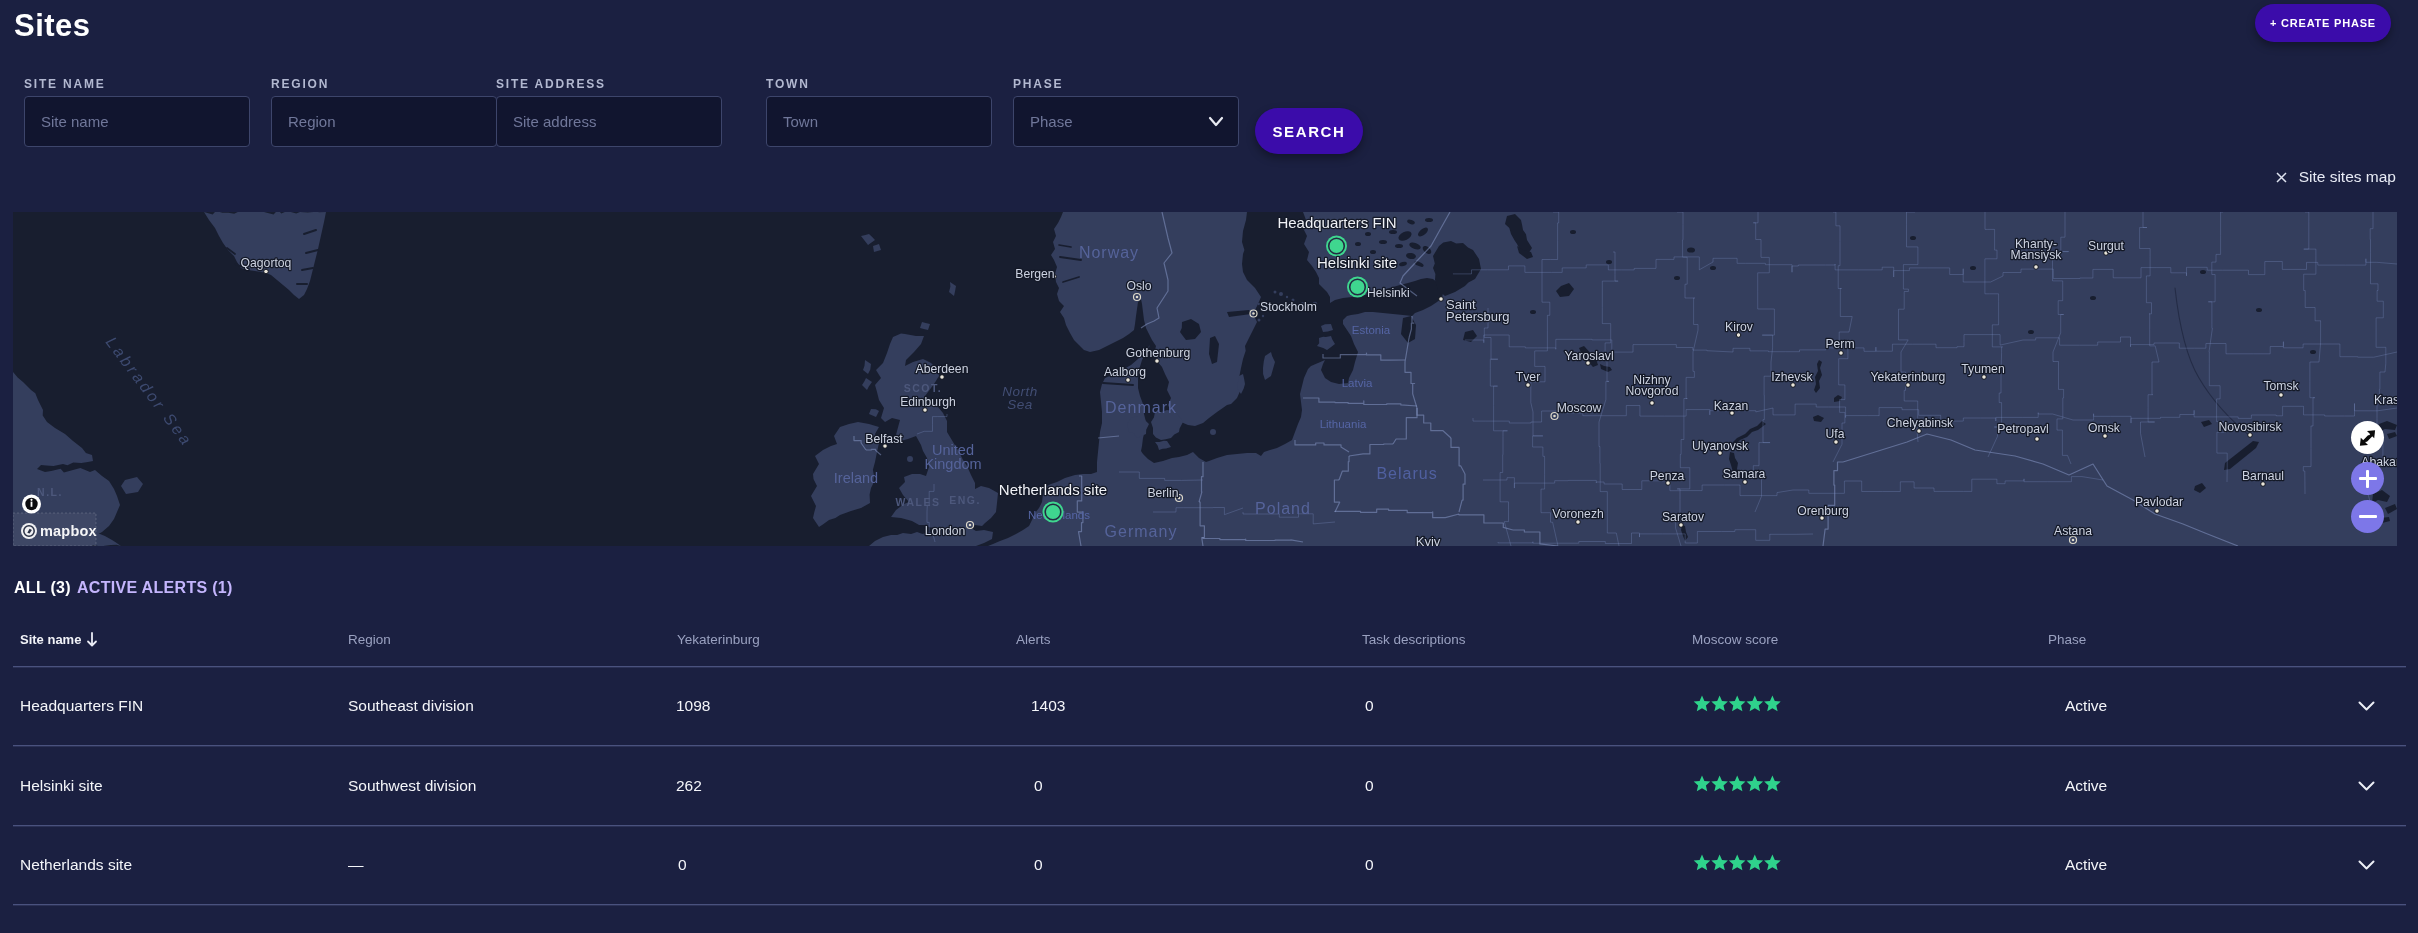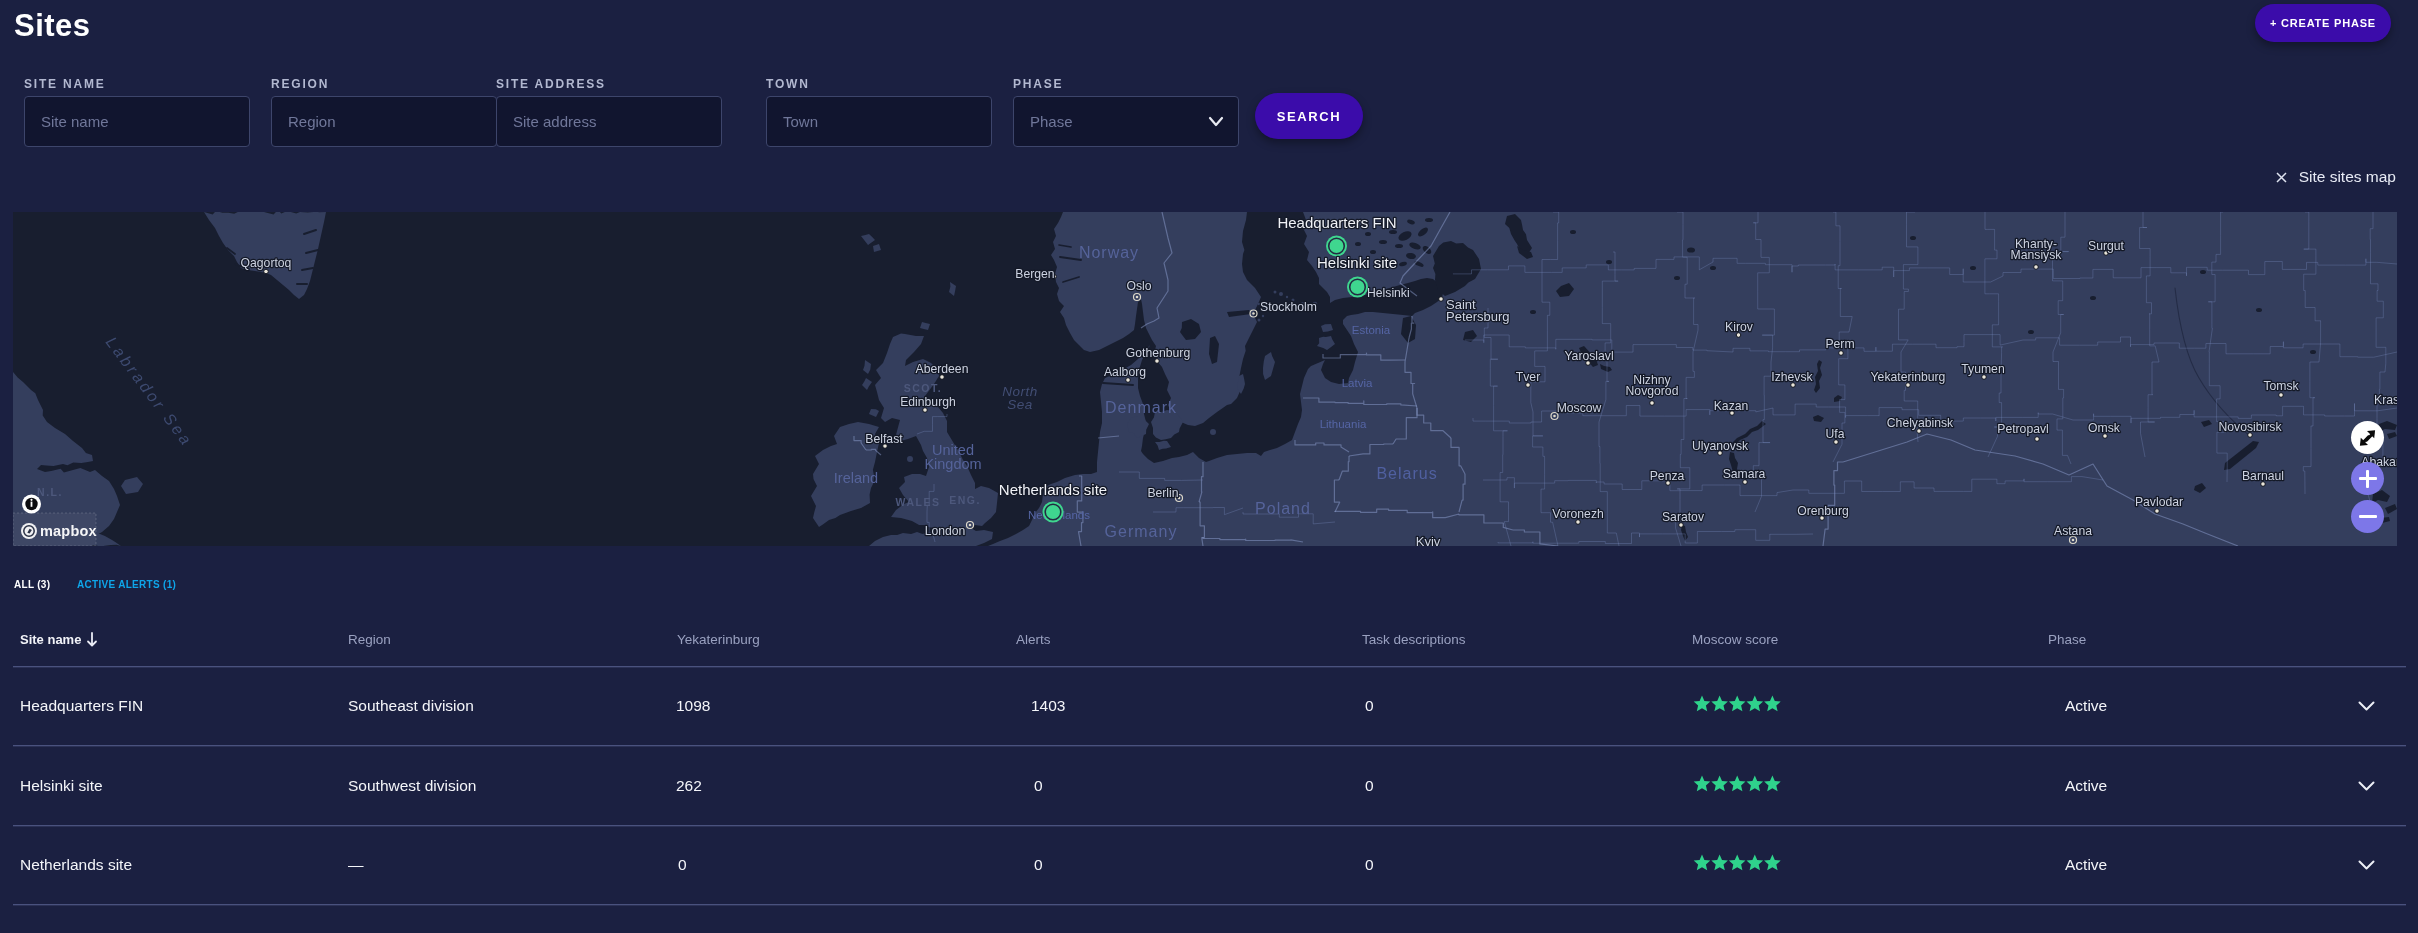--- a/index.html
+++ b/index.html
@@ -20,36 +20,36 @@
   .field { position:absolute; top:77px; }
   .field label { display:block; font-size:12px; font-weight:700; letter-spacing:1.8px; color:#b2b8d0; }
   .field .inp {
     margin-top:5px; width:226px; height:51px; background:#11152f;
     border:1px solid #3d456b; border-radius:4px;
     display:flex; align-items:center; padding-left:16px;
     color:#70779a; font-size:15px; position:relative;
   }
   .field .inp svg.chev { position:absolute; right:14px; top:19px; }
   .search-btn {
-    position:absolute; left:1255px; top:93px; width:108px; height:46px;
+    position:absolute; left:1255px; top:108px; width:108px; height:46px;
     background:#3b0caa; border:none; border-radius:23px;
-    color:#fff; font-family:"Liberation Sans",sans-serif; font-size:13px; font-weight:700; letter-spacing:1.6px;
+    color:#fff; font-family:"Liberation Sans",sans-serif; font-size:15px; font-weight:700; letter-spacing:1.6px;
     box-shadow:0 4px 9px rgba(0,0,0,0.35);
   }
   .hide-map { position:absolute; top:168px; right:22px; font-size:15.5px; color:#e8ebf5; display:flex; align-items:center; gap:12px; }
   .map { position:absolute; left:13px; top:212px; width:2384px; height:334px; background:#1c2235; overflow:hidden; }
   .map svg.base { position:absolute; left:0; top:0; }
   .ctrl { position:absolute; border-radius:50%; display:flex; align-items:center; justify-content:center; }
   .ctrl.expand { left:2337.5px; top:209px; width:33px; height:33px; background:#fff; }
   .ctrl.zin  { left:2338px; top:250px; width:33px; height:33px; background:#7d77e8; }
   .ctrl.zout { left:2338px; top:288px; width:33px; height:33px; background:#7d77e8; }
   .ctrl.zin:before, .ctrl.zout:before { content:""; position:absolute; left:7.5px; top:14.7px; width:18px; height:3.6px; background:#fff; border-radius:1px; }
   .ctrl.zin:after { content:""; position:absolute; left:14.7px; top:7.5px; width:3.6px; height:18px; background:#fff; border-radius:1px; }
-  .tabs { position:absolute; top:579px; left:14px; font-size:10px; font-weight:700; letter-spacing:0.3px; }
-  .tabs .t2 { position:absolute; left:63px; top:0; color:#0ea5e9; white-space:nowrap; }
+  .tabs { position:absolute; top:579px; left:14px; font-size:16px; font-weight:700; letter-spacing:0.3px; }
+  .tabs .t2 { position:absolute; left:63px; top:0; color:#c4b5fd; white-space:nowrap; }
   .thead { position:absolute; top:632px; width:100%; font-size:13.5px; color:#9aa1c0; }
   .thead span { position:absolute; white-space:nowrap; }
   .sep { position:absolute; left:13px; width:2393px; height:1px; background:#4a527e; box-shadow:0 1px 0 rgba(74,82,126,0.35); }
   .row { position:absolute; width:100%; font-size:15.5px; color:#f4f5f9; }
   .row span { position:absolute; white-space:nowrap; transform:translateY(-50%); }
 </style>
 </head>
 <body>
   <div class="title">Sites</div>
   <button class="create-btn">+ CREATE PHASE</button>

